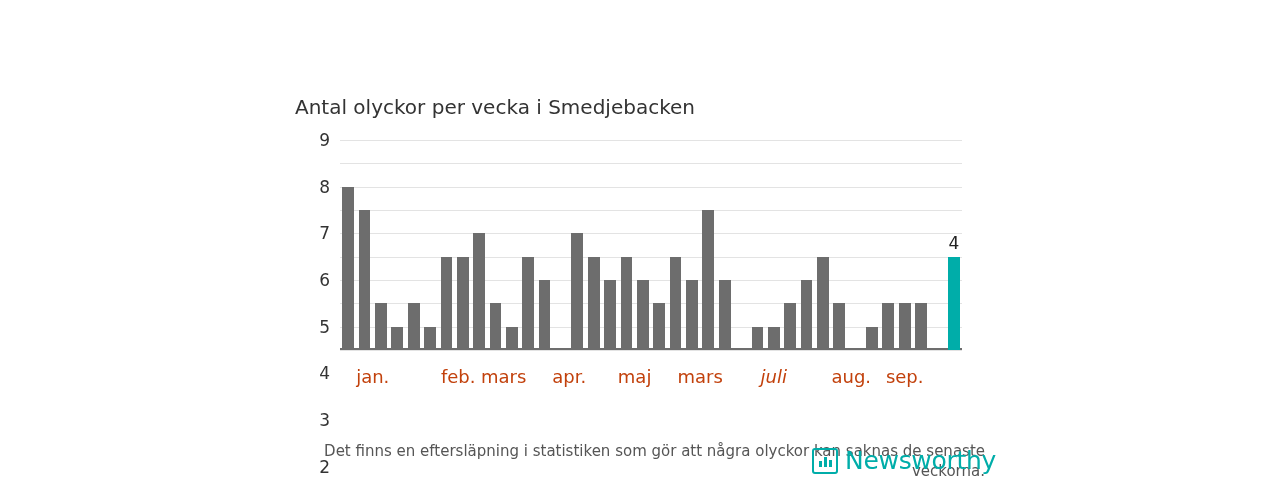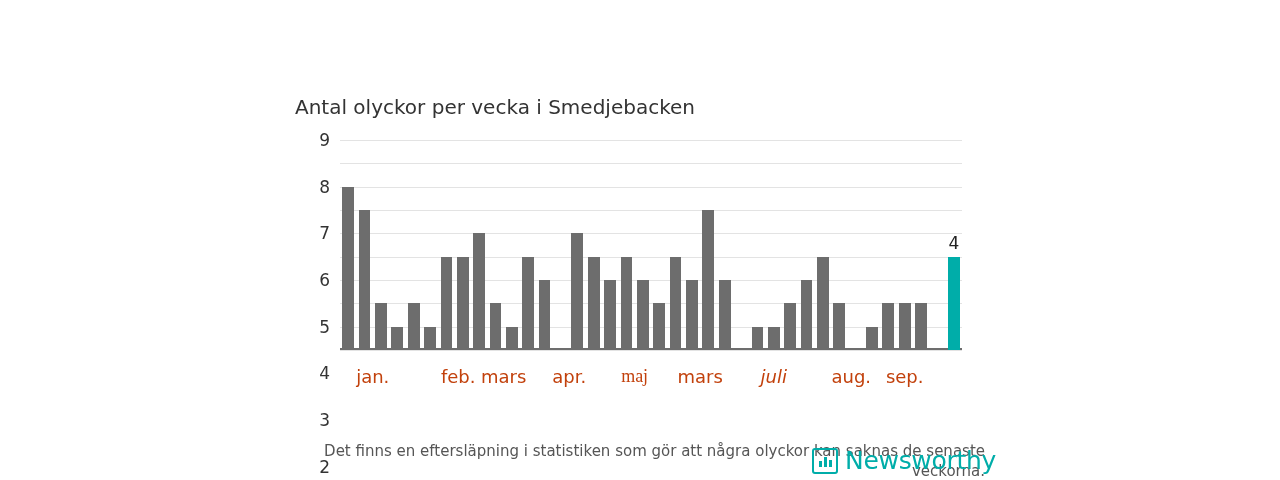--- a/index.html
+++ b/index.html
@@ -225,21 +225,21 @@
           <div class="bar" style="left: 575.186px; width: 11.7853px; height: 46.6667px;"></div>
           <div class="bar highlight" style="left: 607.923px; width: 11.7853px; height: 93.3333px;">
             <span class="bar-value">4</span>
           </div>
         </div>
       <div id="xlabels">
           <div class="xlabel" style="left: 32.7368px;">jan.</div>
           <div class="xlabel" style="left: 98.2105px; margin-left: 20px;">feb.</div>
           <div class="xlabel" style="left: 163.684px;">mars</div>
           <div class="xlabel" style="left: 229.158px;">apr.</div>
-          <div class="xlabel" style="left: 294.632px; font-family: Liberation Serif, serif;">maj</div>
+          <div class="xlabel" style="left: 294.632px;">maj</div>
           <div class="xlabel" style="left: 360.105px;">mars</div>
           <div class="xlabel" style="left: 433.763px; font-style: italic;">juli</div>
           <div class="xlabel" style="left: 499.237px; margin-left: 12px;">aug.</div>
           <div class="xlabel" style="left: 564.711px;">sep.</div>
         </div>
     </div>
   </div>
 
   <div class="footnote">Det finns en eftersläpning i statistiken som gör att några olyckor kan saknas de senaste veckorna.</div>
 

